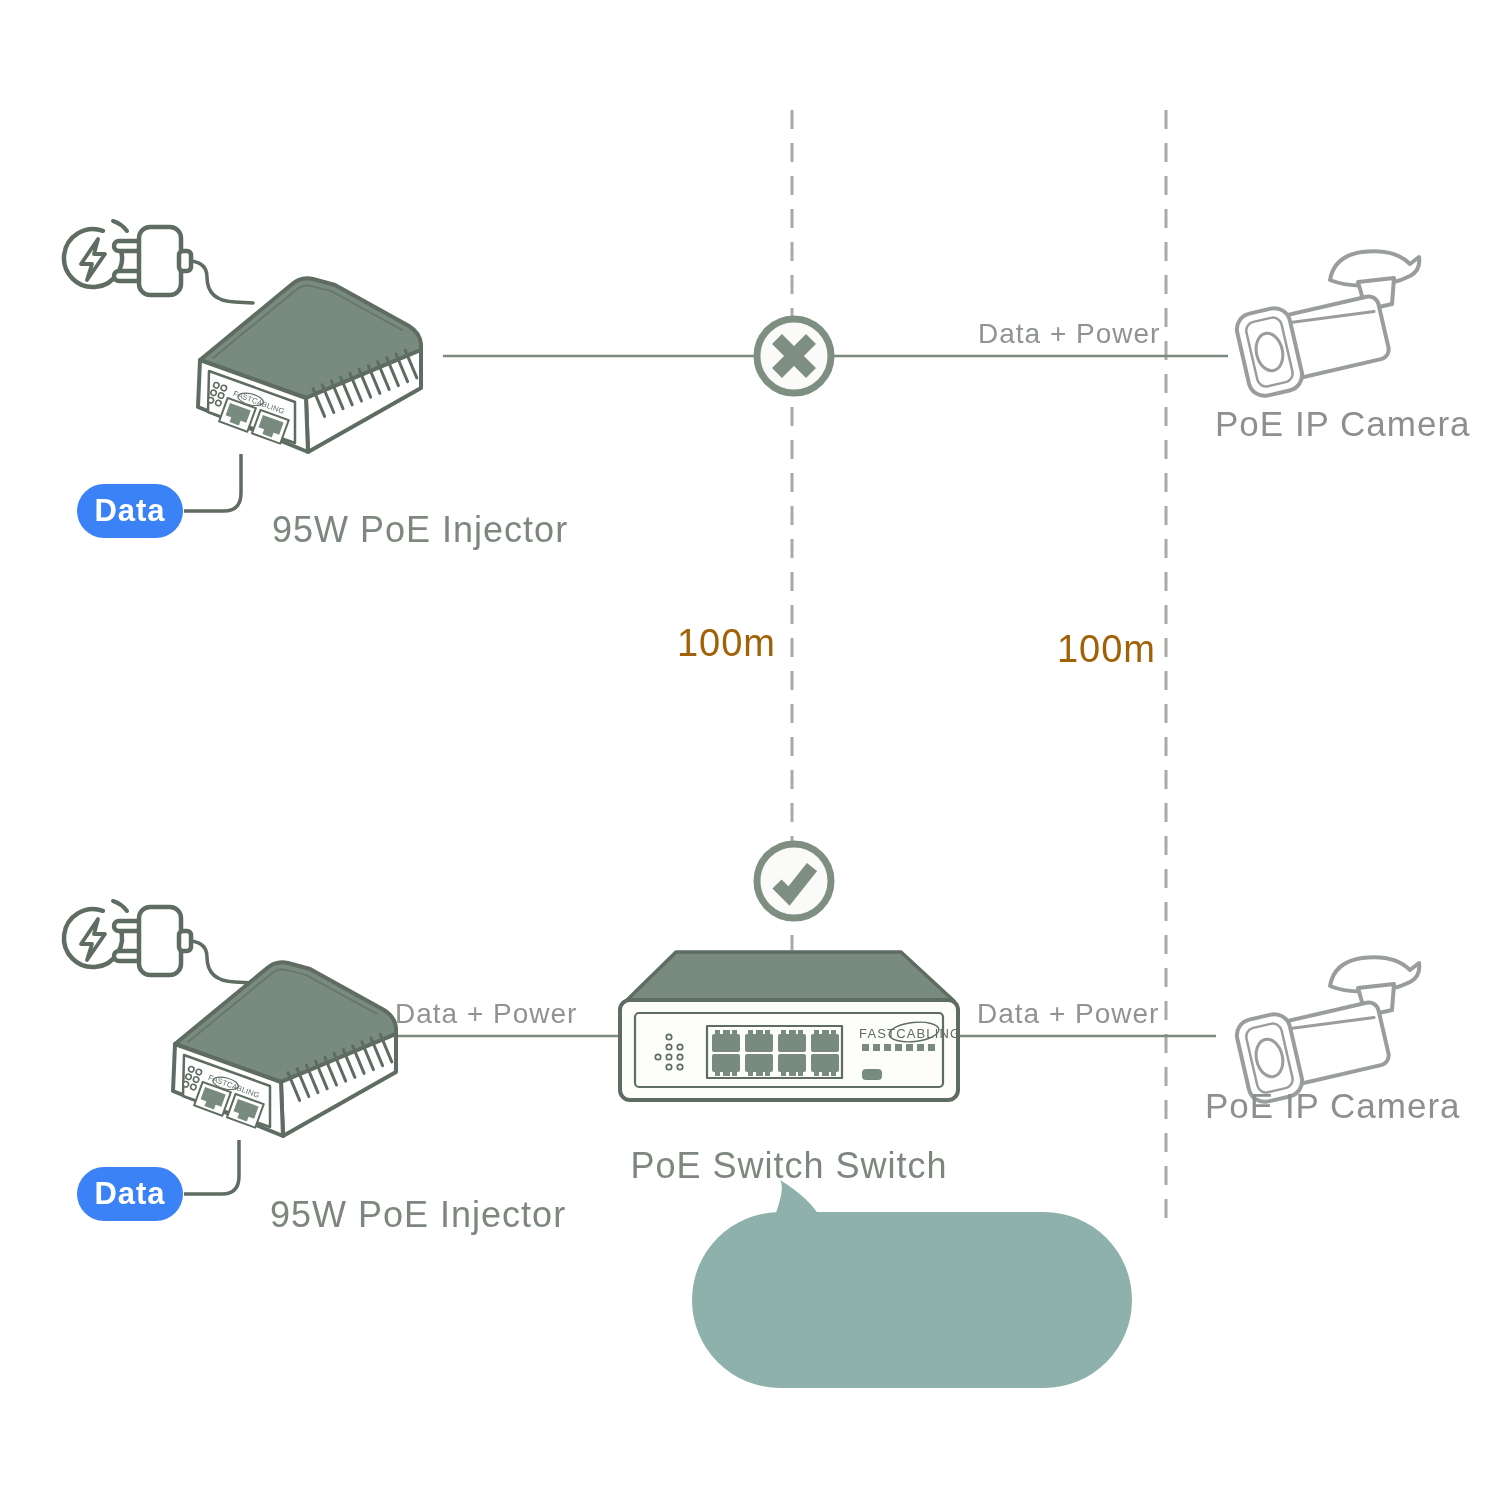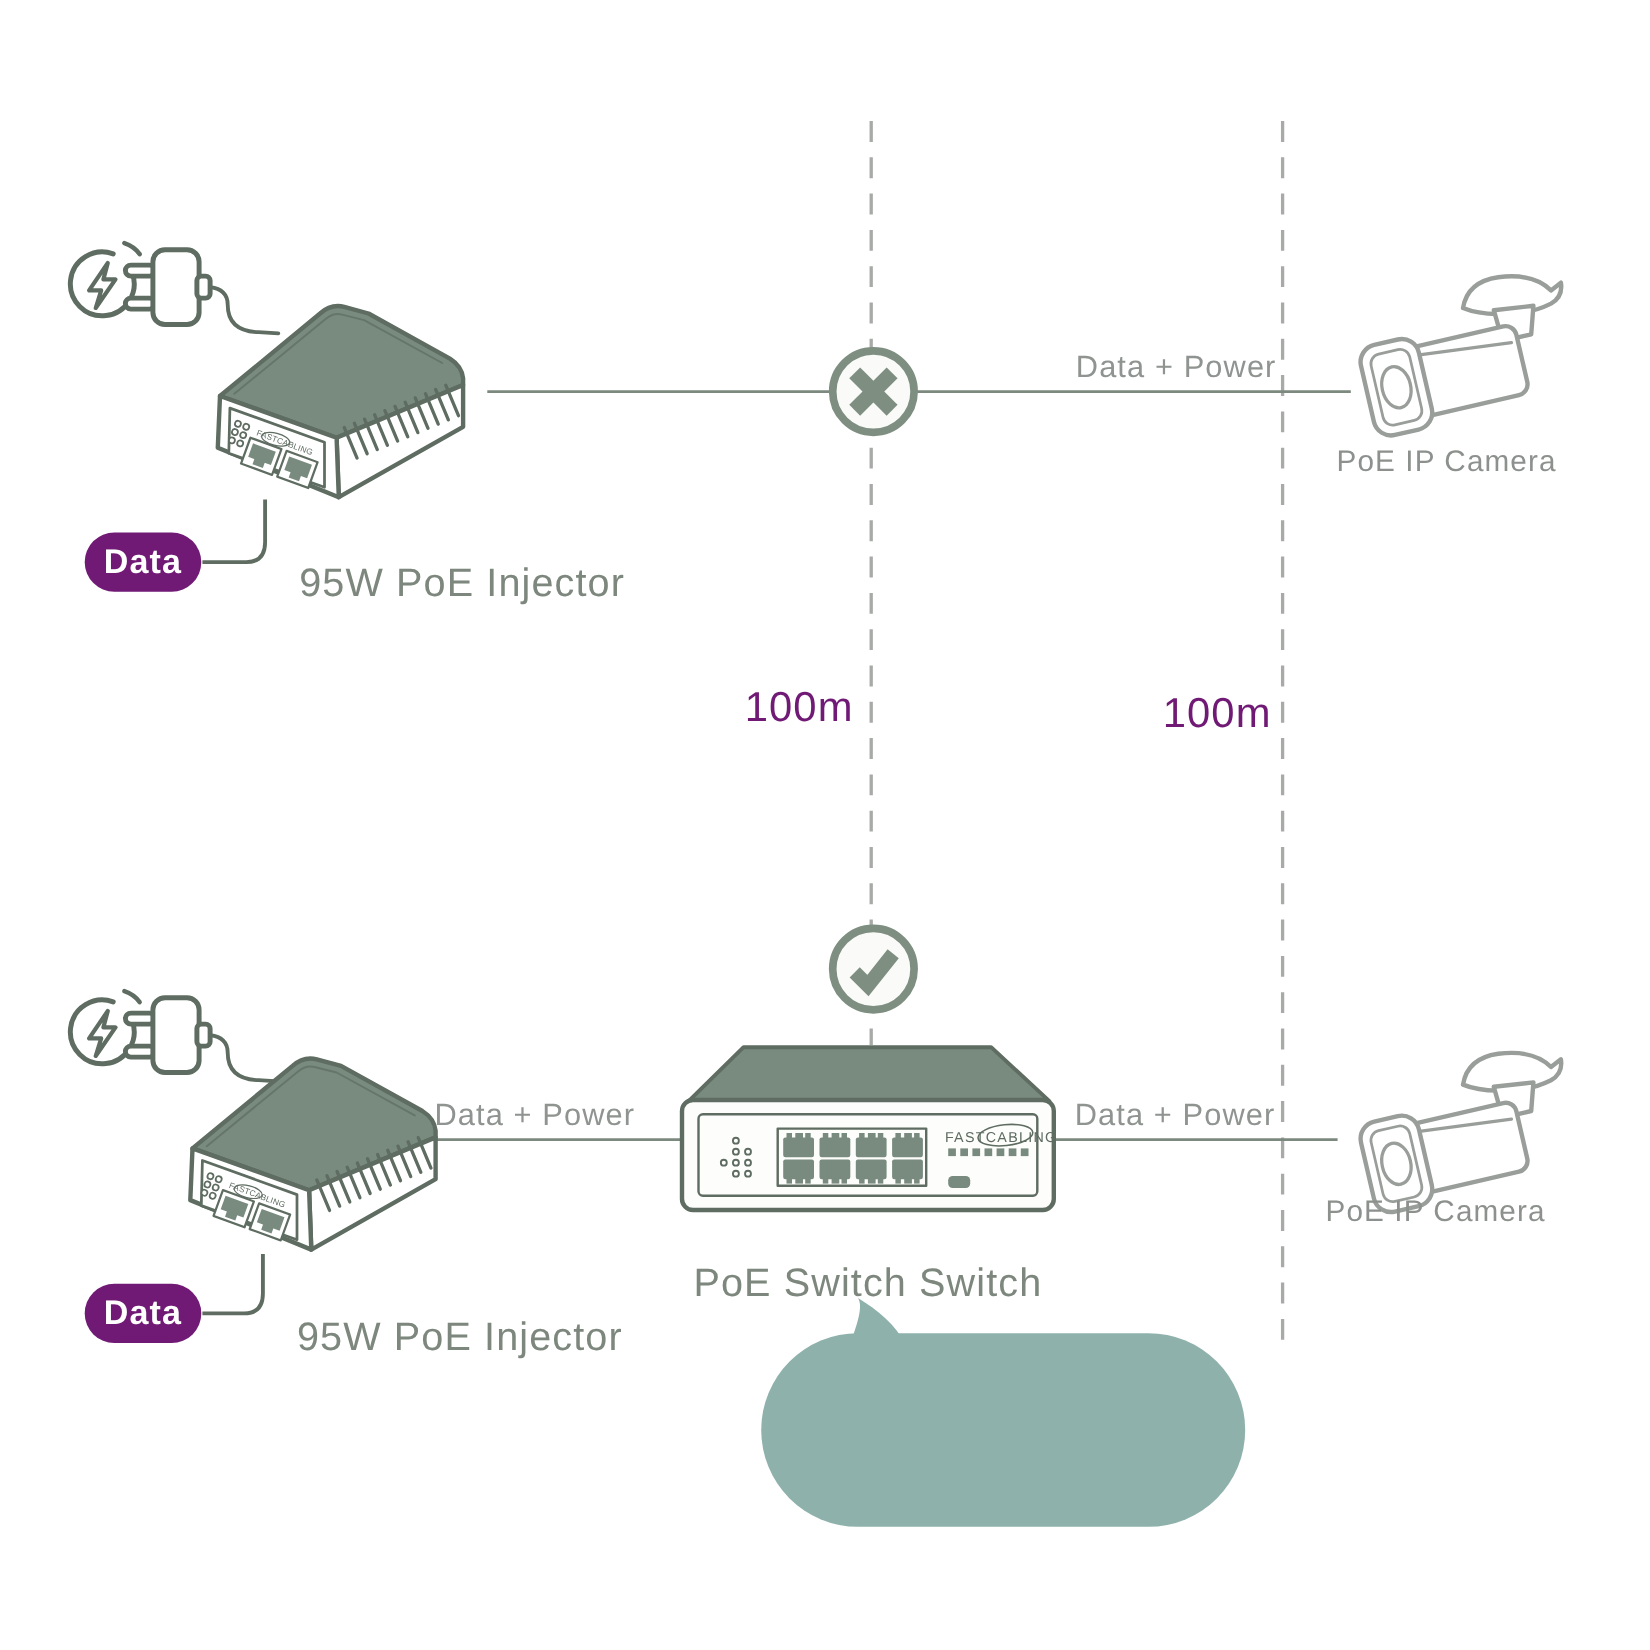--- a/index.html
+++ b/index.html
@@ -3,24 +3,24 @@
 <meta charset="utf-8">
 <style>
   html,body{margin:0;padding:0;background:#ffffff;}
   #canvas{
     position:relative;width:1500px;height:1500px;background:#ffffff;overflow:hidden;
     font-family:"Liberation Sans", sans-serif;
   }
   .abs{position:absolute;white-space:nowrap;}
   .link-label{font-size:28px;color:#8f9490;letter-spacing:1px;}
   .device-label{font-size:36px;color:#7d877d;letter-spacing:1px;margin-top:31px;}
-  .camera-label{font-size:27px;color:#8d918d;letter-spacing:1px;}
-  .dist-label{font-size:38px;color:#701a75;letter-spacing:1px;text-align:right;width:140px;}
+  .camera-label{font-size:35px;color:#8d918d;letter-spacing:1px;}
+  .dist-label{font-size:38px;color:#a16207;letter-spacing:1px;text-align:right;width:140px;}
   .data-pill{
-    width:106px;height:54px;border-radius:27px;background:#701a75;color:#ffffff;
+    width:106px;height:54px;border-radius:27px;background:#3b82f6;color:#ffffff;
     font-size:31px;font-weight:bold;display:flex;align-items:center;justify-content:center;
     letter-spacing:1px;
   }
   .bubble-text{color:#ffffff;font-weight:bold;font-size:54px;line-height:62px;letter-spacing:1px;}
 </style>
 </head>
 <body>
 
 <div id="canvas">
 

